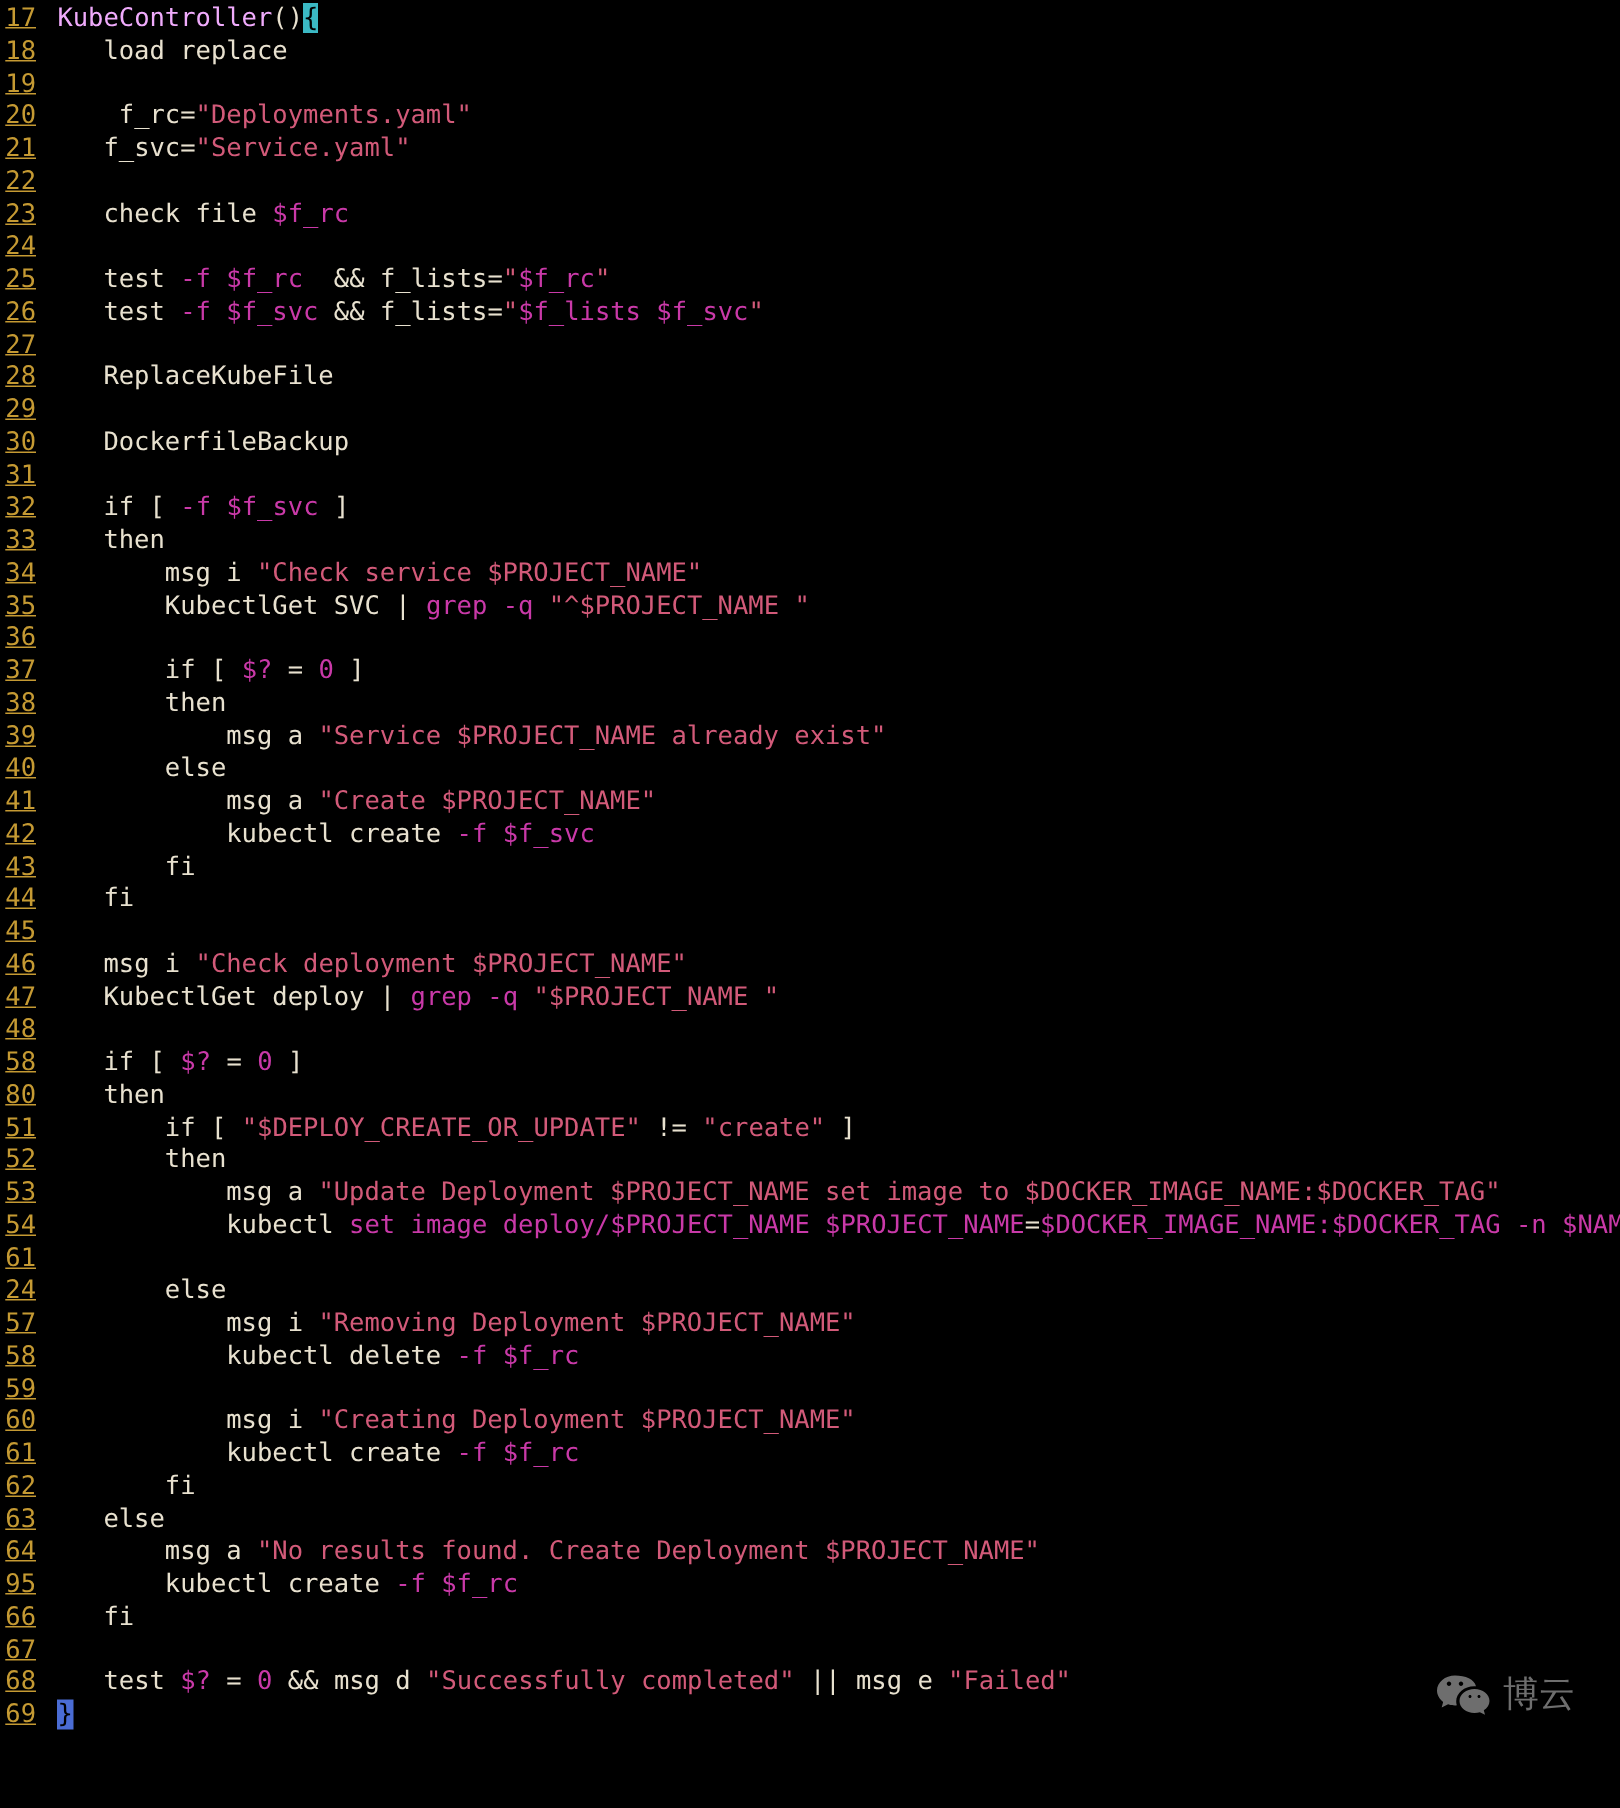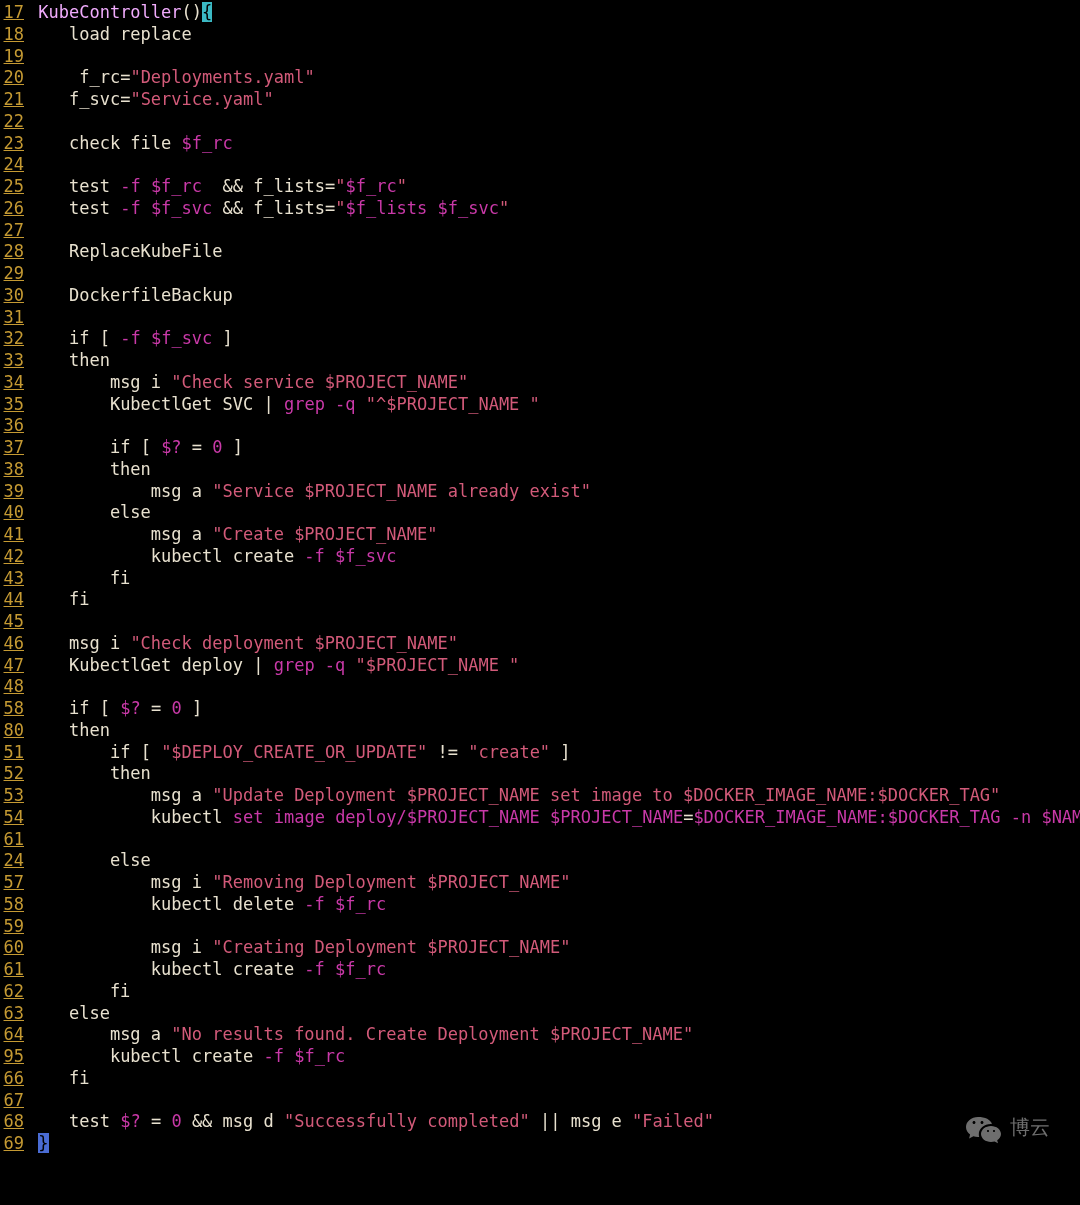--- a/index.html
+++ b/index.html
@@ -36,23 +36,23 @@
     .brace-hl { background: #3bb9c4; color: #000; }
     .str { color: #d25a79; font-weight: 500; }
     .var { color: #c939a8; }
     .flag { color: #c939a8; }
     .cursor-block { background: #4a6cd4; color: #000; }
     .watermark {
       position: absolute;
       right: 30px;
       bottom: 60px;
       color: #aaa;
-      font-size: 20px;
+      font-size: 24px;
       display: flex;
-      align-items: flex-start;
+      align-items: center;
       gap: 8px;
       opacity: 0.65;
     }
     .watermark svg { width: 36px; height: 30px; fill: #aaa; }
   </style>
 </head>
 <body>
 
 <div class="editor">
   <div class="gutter">

